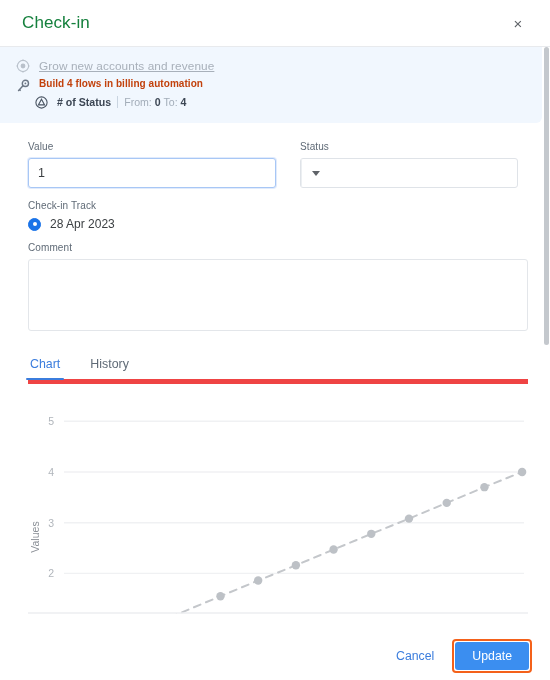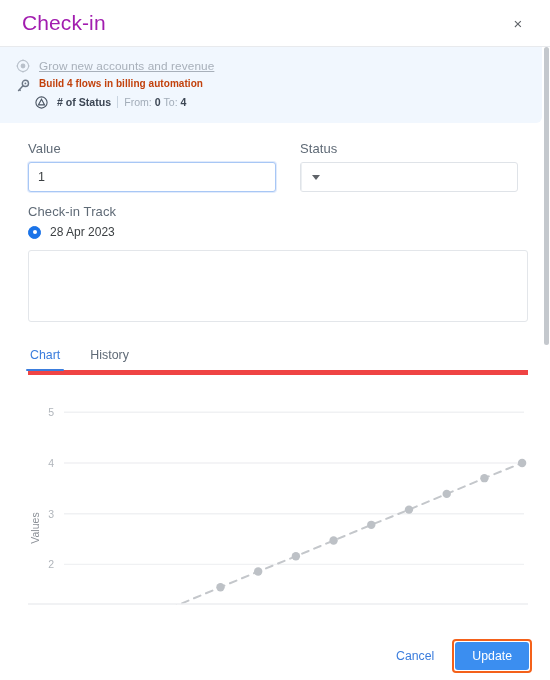--- a/index.html
+++ b/index.html
@@ -19,21 +19,21 @@
   
   .titlebar {
     height: 47px;
     flex: 0 0 47px;
     display: flex; align-items: center;
     padding: 0 20px 0 22px;
     border-bottom: 1px solid #e8eaed;
     background: #fff;
   }
   .dialog-title {
-    font-size: 21px; color: #a21caf; font-weight: 400;
+    font-size: 17px; color: #15803d; font-weight: 400;
     letter-spacing: .1px;
   }
   .close-btn {
     margin-left: auto;
     width: 24px; height: 24px;
     display: flex; align-items: center; justify-content: center;
     color: #5f6368; font-size: 15px; line-height: 1;
     cursor: pointer; background: none; border: none;
     font-family: "Liberation Sans", sans-serif;
   }
@@ -81,21 +81,21 @@
   
   .form {
     padding: 18px 22px 0 28px;
   }
   .field-grid {
     display: flex; gap: 24px;
   }
   .col-value { width: 248px; }
   .col-status { width: 218px; }
   .f-label {
-    font-size: 13px; color: #5f6a76; margin-bottom: 6px;
+    font-size: 10px; color: #5f6a76; margin-bottom: 6px;
     letter-spacing: .1px;
   }
   .text-input {
     width: 100%; height: 30px;
     border: 1px solid #a8c7f5;
     border-radius: 3px;
     padding: 0 9px;
     font-size: 12.5px; color: #3c4043;
     font-family: "Liberation Sans", sans-serif;
     outline: none;
@@ -294,20 +294,21 @@
 
       <div class="date-block">
         <div class="f-label">Check-in Track</div>
         <div class="date-row">
           <span class="radio"></span>
           <span class="date-text">28 Apr 2023</span>
         </div>
       </div>
 
       <div class="comment-block">
+        <div class="f-label">Comment</div>
         <textarea class="comment-area" placeholder="" style=""></textarea>
       </div>
     </div>
 
     <div class="tabs">
       <button class="tab active">Chart</button>
       <button class="tab">History</button>
     </div>
 
     <div class="chart-wrap">

